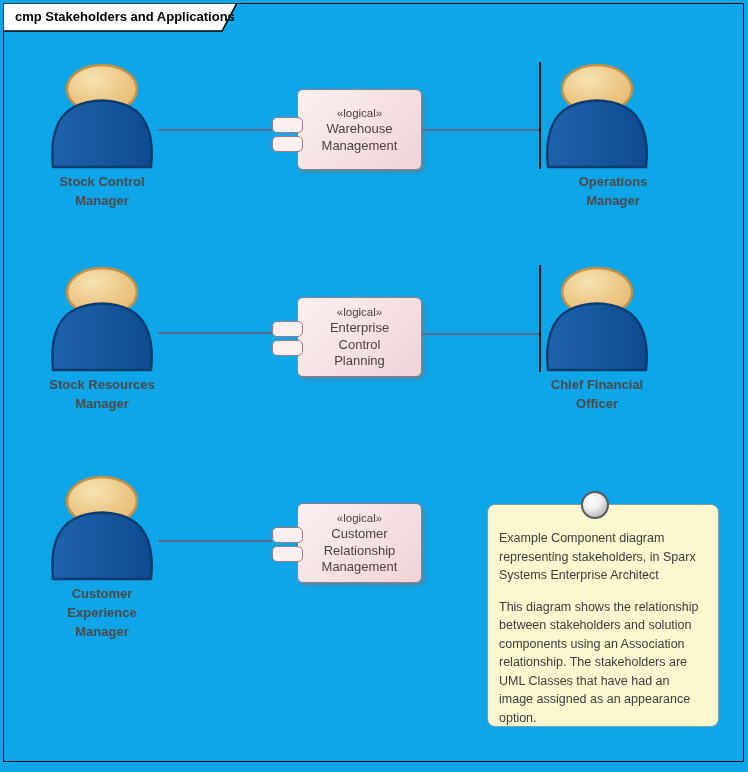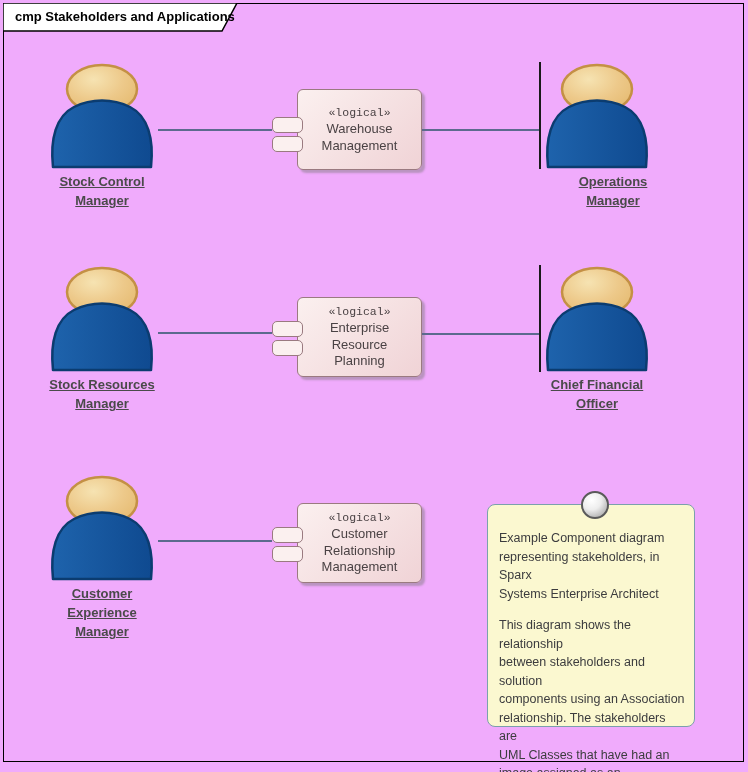--- a/index.html
+++ b/index.html
@@ -1,52 +1,52 @@
 <!DOCTYPE html>
 <html style="--frame-border: #000000; --title-text: #000000; --connector-color: #5C6A8E; --connector-end-bar: #1A1A1A; --component-fill-light: #FBF0EF; --component-fill-dark: #F0D3D6; --component-border: #9A7A80; --component-text: #4A4244; --actor-body-blue: #1355A0; --actor-head-tan: #EDC98A; --actor-label-text: #4A4A4A; --note-fill: #FBF8D0; --note-border: #7BA0AC; --note-text: #3C3C3E;"><head>
 <meta charset="utf-8">
 <style>
   html,body{margin:0;padding:0;background:#fff;}
   .canvas{
-    position:relative;width:748px;height:772px;background:#f0abfc;overflow:hidden;
+    position:relative;width:748px;height:772px;background:#0ea5e9;overflow:hidden;
     font-family:"Liberation Sans", sans-serif;
   }
   .frame{
     position:absolute;left:3px;top:3px;width:741px;height:759px;
     border:1.5px solid var(--frame-border,#000);box-sizing:border-box;
   }
   .frame-label-shape{position:absolute;left:3px;top:3px;}
   .frame-label-text{
     position:absolute;left:15px;top:9px;font-size:13px;font-weight:bold;
     color:var(--title-text,#000);white-space:nowrap;
   }
   .actor{position:absolute;width:112px;height:108px;}
   .actor-label{
     position:absolute;width:160px;text-align:center;font-size:13px;font-weight:600;
-    line-height:19px;color:var(--actor-label-text,#4A4A4A);white-space:pre-line;text-decoration:underline;
+    line-height:19px;color:var(--actor-label-text,#4A4A4A);white-space:pre-line;
   }
   .component{
     position:absolute;left:297px;width:125px;box-sizing:border-box;
     background:linear-gradient(135deg,var(--component-fill-light,#FBF0EF) 0%,var(--component-fill-dark,#F0D3D6) 100%);
     border:1.5px solid var(--component-border,#9A7A80);border-radius:6px;
     box-shadow:3px 3px 2px rgba(120,120,120,0.45);
     display:flex;flex-direction:column;justify-content:center;align-items:center;
     text-align:center;
   }
-  .stereotype{font-size:11.5px;line-height:16px;color:var(--component-text,#4A4244);font-family:Liberation Mono, monospace;}
+  .stereotype{font-size:11.5px;line-height:16px;color:var(--component-text,#4A4244);}
   .comp-name{font-size:13px;font-weight:normal;line-height:16.5px;color:var(--component-text,#4A4244);white-space:pre-line;}
   .comp-tab{
     position:absolute;left:272px;width:31px;height:16px;box-sizing:border-box;
     background:var(--component-fill-light,#FBF0EF);
     border:1.5px solid var(--component-border,#9A7A80);border-radius:5px;
   }
   .connector-h{position:absolute;height:2px;background:var(--connector-color,#5C6A8E);}
   .connector-v{position:absolute;width:2px;background:var(--connector-end-bar,#1A1A1A);}
   .note{
-    position:absolute;left:487px;top:504px;width:208px;height:223px;box-sizing:border-box;
+    position:absolute;left:487px;top:504px;width:232px;height:223px;box-sizing:border-box;
     background:var(--note-fill,#FBF8D0);border:1.5px solid var(--note-border,#7BA0AC);
     border-radius:8px;padding:24px 8px 8px 11px;
     font-size:12.5px;line-height:18.5px;color:var(--note-text,#3C3C3E);
   }
   .note p{margin:0 0 13px 0;white-space:pre-line;}
   .note-pin{
     position:absolute;left:581px;top:491px;width:28px;height:28px;border-radius:50%;
     background:radial-gradient(circle at 36% 30%, #FFFFFF 0%, #EDEDED 42%, #ADADAD 85%, #969696 100%);
     border:2px solid #5A5A5A;box-sizing:border-box;
   }
@@ -115,21 +115,21 @@
       </svg>
   </div>
   <div class="actor-label" style="left:22px;top:375px">Stock Resources
 Manager</div>
 
   <div class="connector-h" style="left:158px;top:332px;width:114px"></div>
 
   <div class="component" style="top:297px;height:80px">
     <div class="stereotype">«logical»</div>
     <div class="comp-name">Enterprise
-Resource
+Control
 Planning</div>
   </div>
   <div class="comp-tab" style="top:321px"></div>
   <div class="comp-tab" style="top:340px"></div>
 
   <div class="connector-h" style="left:422px;top:333px;width:118px"></div>
   <div class="connector-v" style="left:539px;top:265px;height:107px"></div>
 
   <div class="actor" style="left:541px;top:265px">
     <svg width="112" height="108" viewBox="0 0 112 108">

